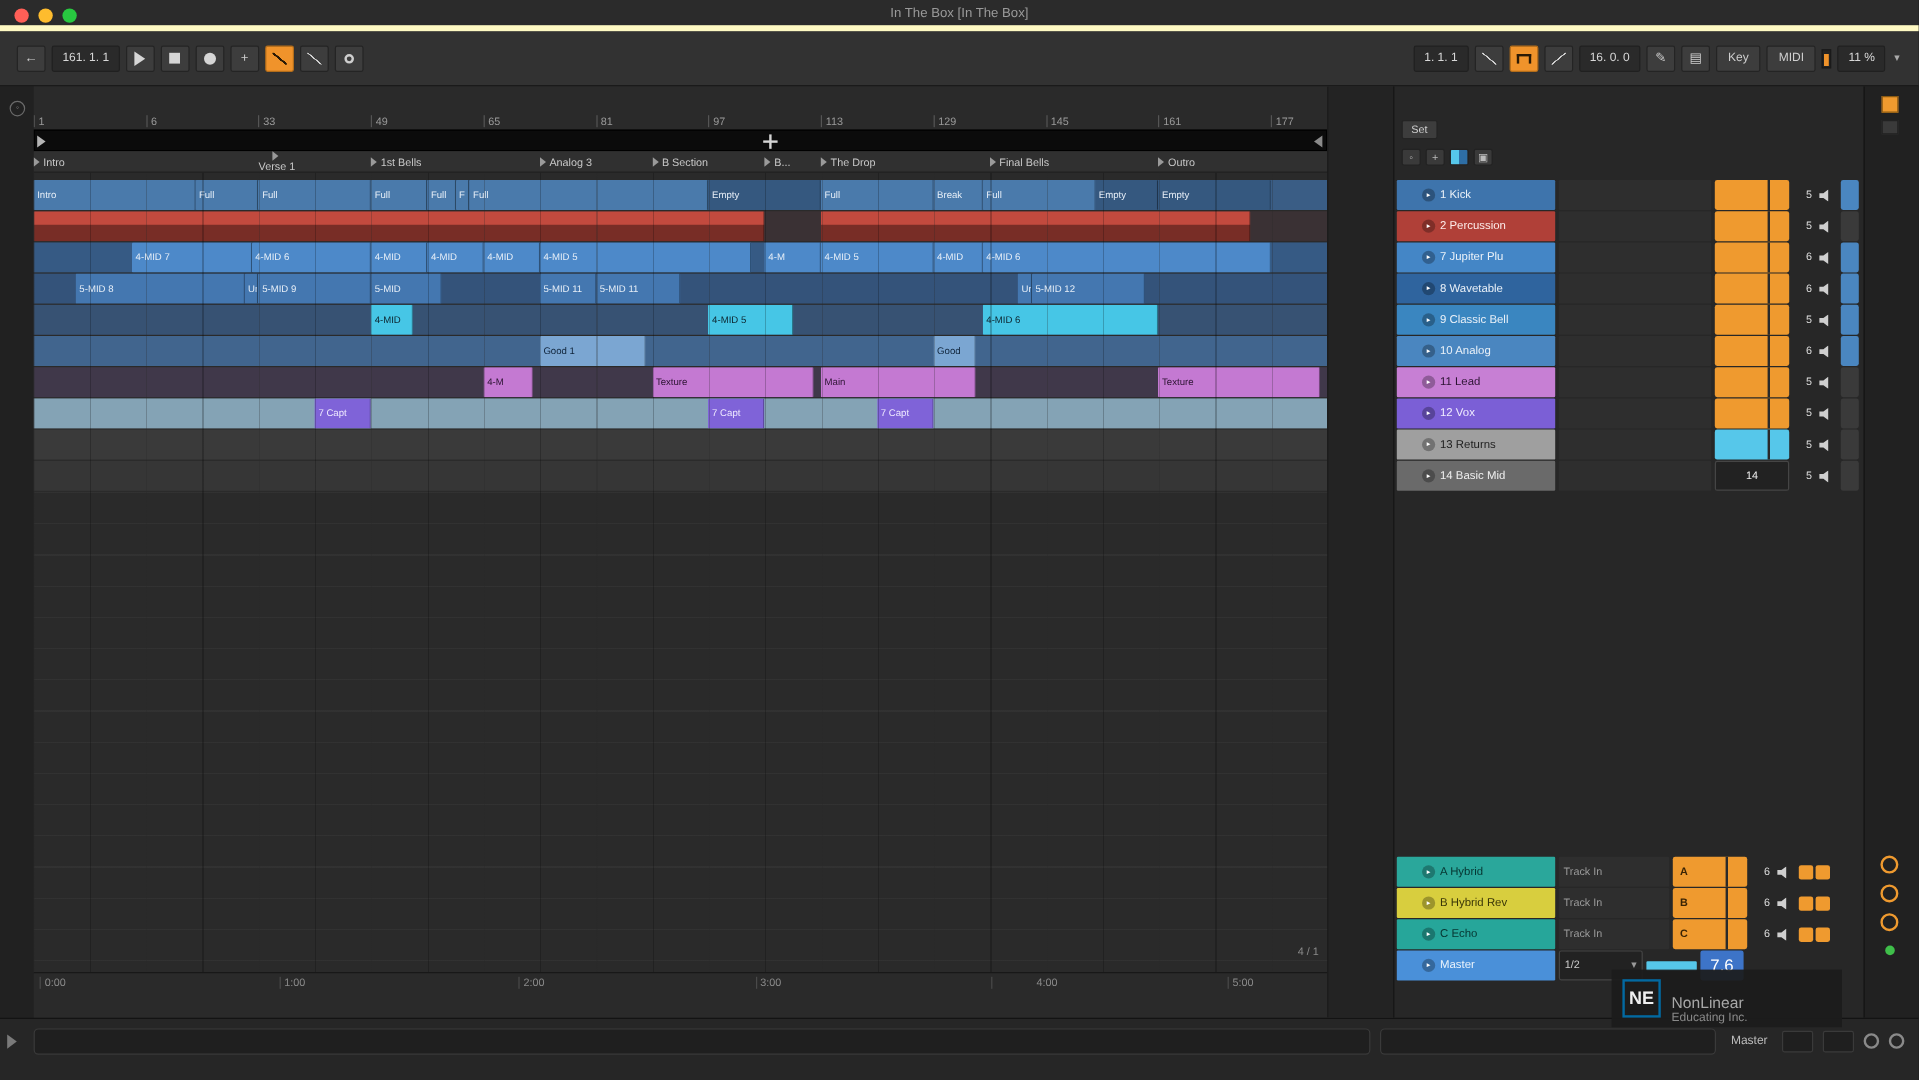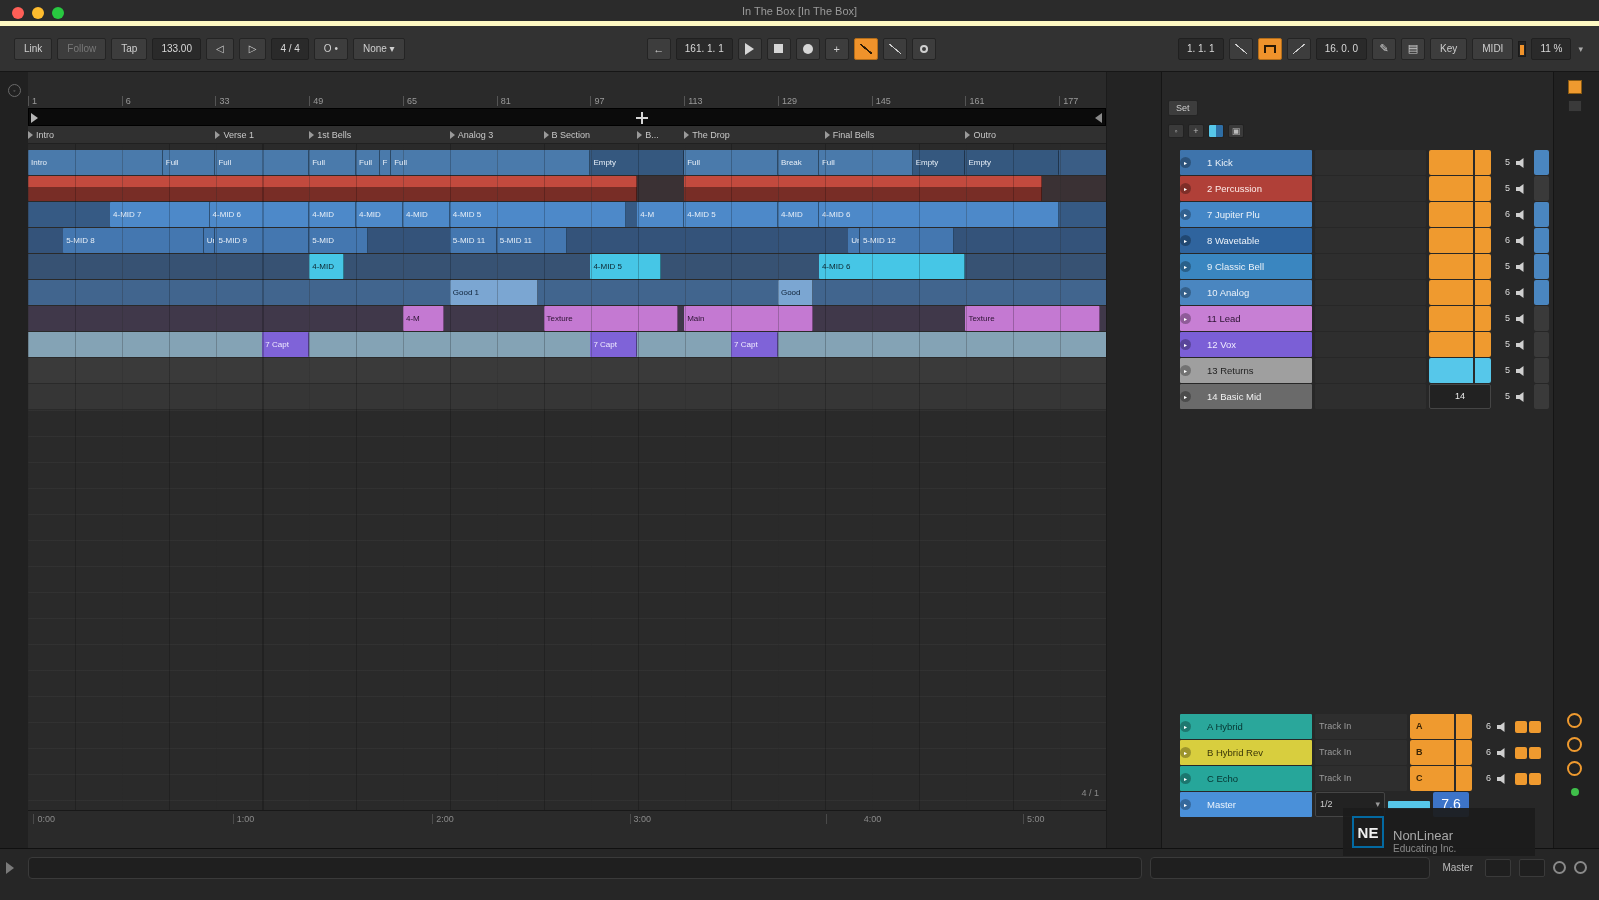--- a/index.html
+++ b/index.html
@@ -78,22 +78,22 @@
   
   .panel { width:392px; background:#272727; border-left:1px solid #151515; position:relative; }
   .ptop { height:78px; position:relative; }
   .set-btn { position:absolute; left:6px; top:28px; background:#3d3d3d; border:1px solid #242424;
     border-radius:2px; padding:2px 7px; font-size:9px; color:#cfcfcf; }
   .picons { position:absolute; left:6px; top:52px; display:flex; gap:4px; }
   .pic { width:16px; height:14px; background:#3a3a3a; border:1px solid #222; border-radius:2px;
     color:#bbb; font-size:9px; display:flex; align-items:center; justify-content:center; }
   .pic.blue { background:linear-gradient(90deg,#56c7ea 0 50%, #2e6ea5 50% 100%); color:#06222e; }
   .hrow { display:flex; align-items:stretch; height:25px; margin-bottom:1px; gap:3px; padding:0 4px 0 2px; }
-  .hname { width:132px; display:flex; align-items:center; gap:16px; padding-left:0; font-size:9.5px;
-    border-radius:1px; overflow:hidden; white-space:nowrap;margin-left:16px; }
+  .hname { width:132px; display:flex; align-items:center; gap:4px; padding-left:21px; font-size:9.5px;
+    border-radius:1px; overflow:hidden; white-space:nowrap; }
   .hdot { width:11px; height:11px; min-width:11px; border-radius:50%; background:rgba(0,0,0,.28);
     color:#fff; font-size:6px; display:flex; align-items:center; justify-content:center; }
   .hfreeze { flex:1; background:#2e2e2e; border-radius:1px; }
   .hinput { width:92px; background:#2e2e2e; color:#9a9a9a; font-size:9px; line-height:25px; padding-left:4px;
     border-radius:1px; white-space:nowrap; overflow:hidden; }
   .vol { width:62px; background:#ef9a2f; border-radius:2px; position:relative; }
   .vol::after { content:""; position:absolute; right:16px; top:0; bottom:0; width:2px; background:#2a2a2a; }
   .vol.cyan { background:#56c7ea; }
   .volletter { position:absolute; left:6px; top:0; line-height:25px; font-size:9px; color:#3a2405; font-weight:bold; }
   .volval { width:62px; background:#222; border:1px solid #454545; color:#eee; text-align:center;
@@ -145,31 +145,20 @@
     <div class="lights">
       <span class="light red"></span>
       <span class="light yellow"></span>
       <span class="light green"></span>
     </div>
     <span class="title">In The Box  [In The Box]</span>
   </div>
 
   <div class="transport">
     <div class="tgroup">
-      <span class="tbtn">Link</span>
-      <span class="tbtn dim">Follow</span>
-      <span class="tbtn">Tap</span>
-      <span class="tval">133.00</span>
-      <span class="tbtn">◁</span>
-      <span class="tbtn">▷</span>
-      <span class="tval">4 / 4</span>
-      <span class="tbtn">O •</span>
-      <span class="tbtn">None ▾</span>
-    </div>
-    <div class="tgroup">
       <span class="iconbtn">←</span>
       <span class="tval">161. 1. 1</span>
       <span class="iconbtn">
           <i class="tri"></i>
         </span>
       <span class="iconbtn">
           <i class="sq"></i>
         </span>
       <span class="iconbtn">
           <i class="cir"></i>
@@ -232,21 +221,21 @@
       <div class="scrub">
         <span class="startmark"></span>
         <span class="cursor" id="scrub-cursor" style="left: 57%;"></span>
         <span class="endmark"></span>
       </div>
       <div class="locrow">
           <div class="locator" style="left: 0%;">
             <div class="locmark"></div>
             <div class="loclabel">Intro</div>
           </div>
-          <div class="locator" style="left: 17.3913%;">
+          <div class="locator" style="left: 17.3913%; flex-direction: column;">
             <div class="locmark"></div>
             <div class="loclabel">Verse 1</div>
           </div>
           <div class="locator" style="left: 26.087%;">
             <div class="locmark"></div>
             <div class="loclabel">1st Bells</div>
           </div>
           <div class="locator" style="left: 39.1304%;">
             <div class="locmark"></div>
             <div class="loclabel">Analog 3</div>

